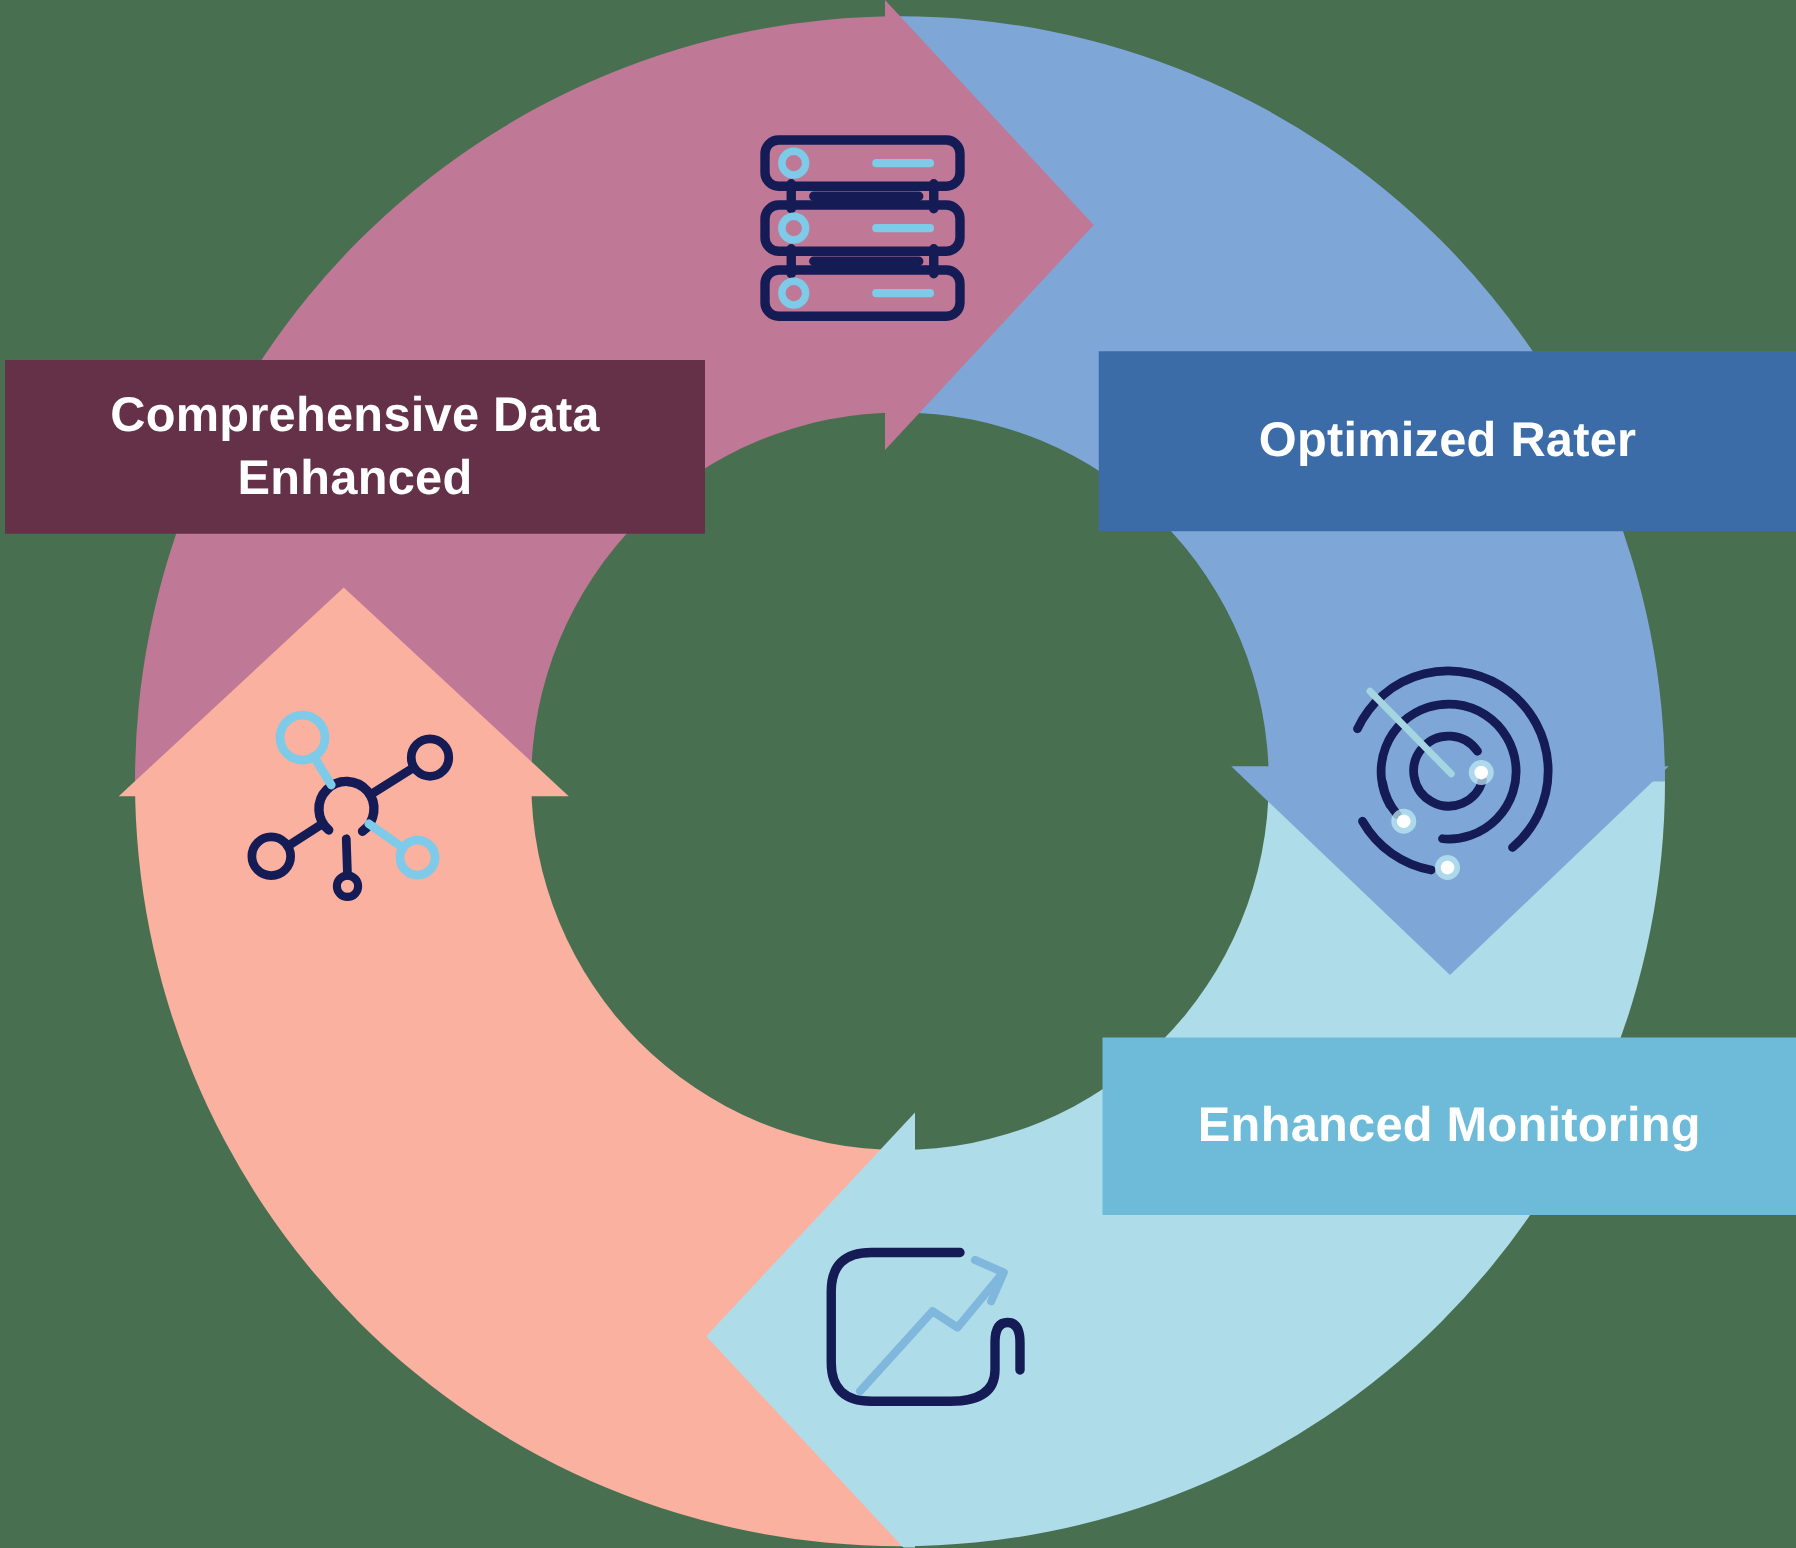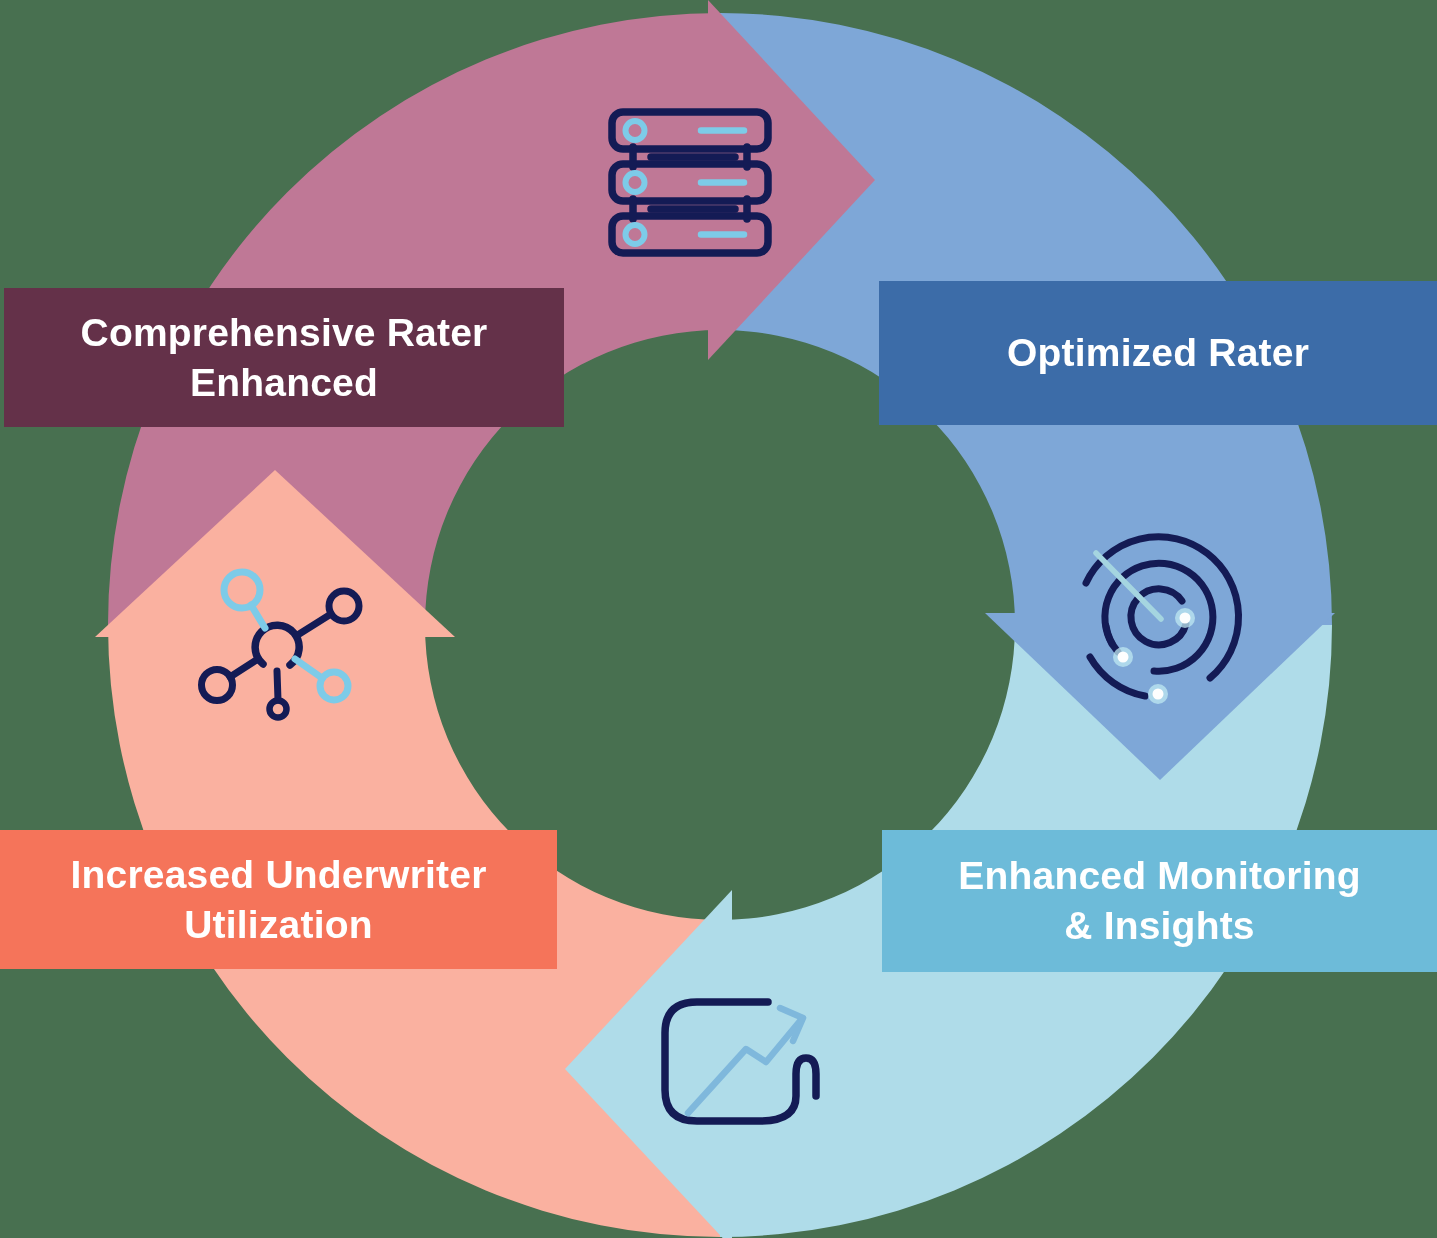--- a/index.html
+++ b/index.html
@@ -104,31 +104,26 @@
       <circle class="stroke-navy" stroke-width="6.5" cx="278" cy="709" r="8.5"></circle>
       <path class="stroke-lblue" stroke-width="7" d="M251,605 L265,628"></path>
       <path class="stroke-navy" stroke-width="7" d="M296,636 L331,614"></path>
       <path class="stroke-navy" stroke-width="7" d="M258,659 L230,677"></path>
       <path class="stroke-lblue" stroke-width="7" d="M295,659 L322,678"></path>
       <path class="stroke-navy" stroke-width="7" d="M277,671 L278,700"></path>
     </g>
   </svg>
 
   <div class="label-box box-comprehensive">
-    <div class="line">Comprehensive Rater</div>
+    <div class="line">Comprehensive Data</div>
     <div class="line">Enhanced</div>
   </div>
 
   <div class="label-box box-optimized">
     <div class="line">Optimized Rater</div>
   </div>
 
   <div class="label-box box-enhanced">
     <div class="line">Enhanced Monitoring</div>
-    <div class="line">&amp; Insights</div>
   </div>
 
-  <div class="label-box box-increased">
-    <div class="line">Increased Underwriter</div>
-    <div class="line">Utilization</div>
-  </div>
 
 </div>
 
 </body></html>

